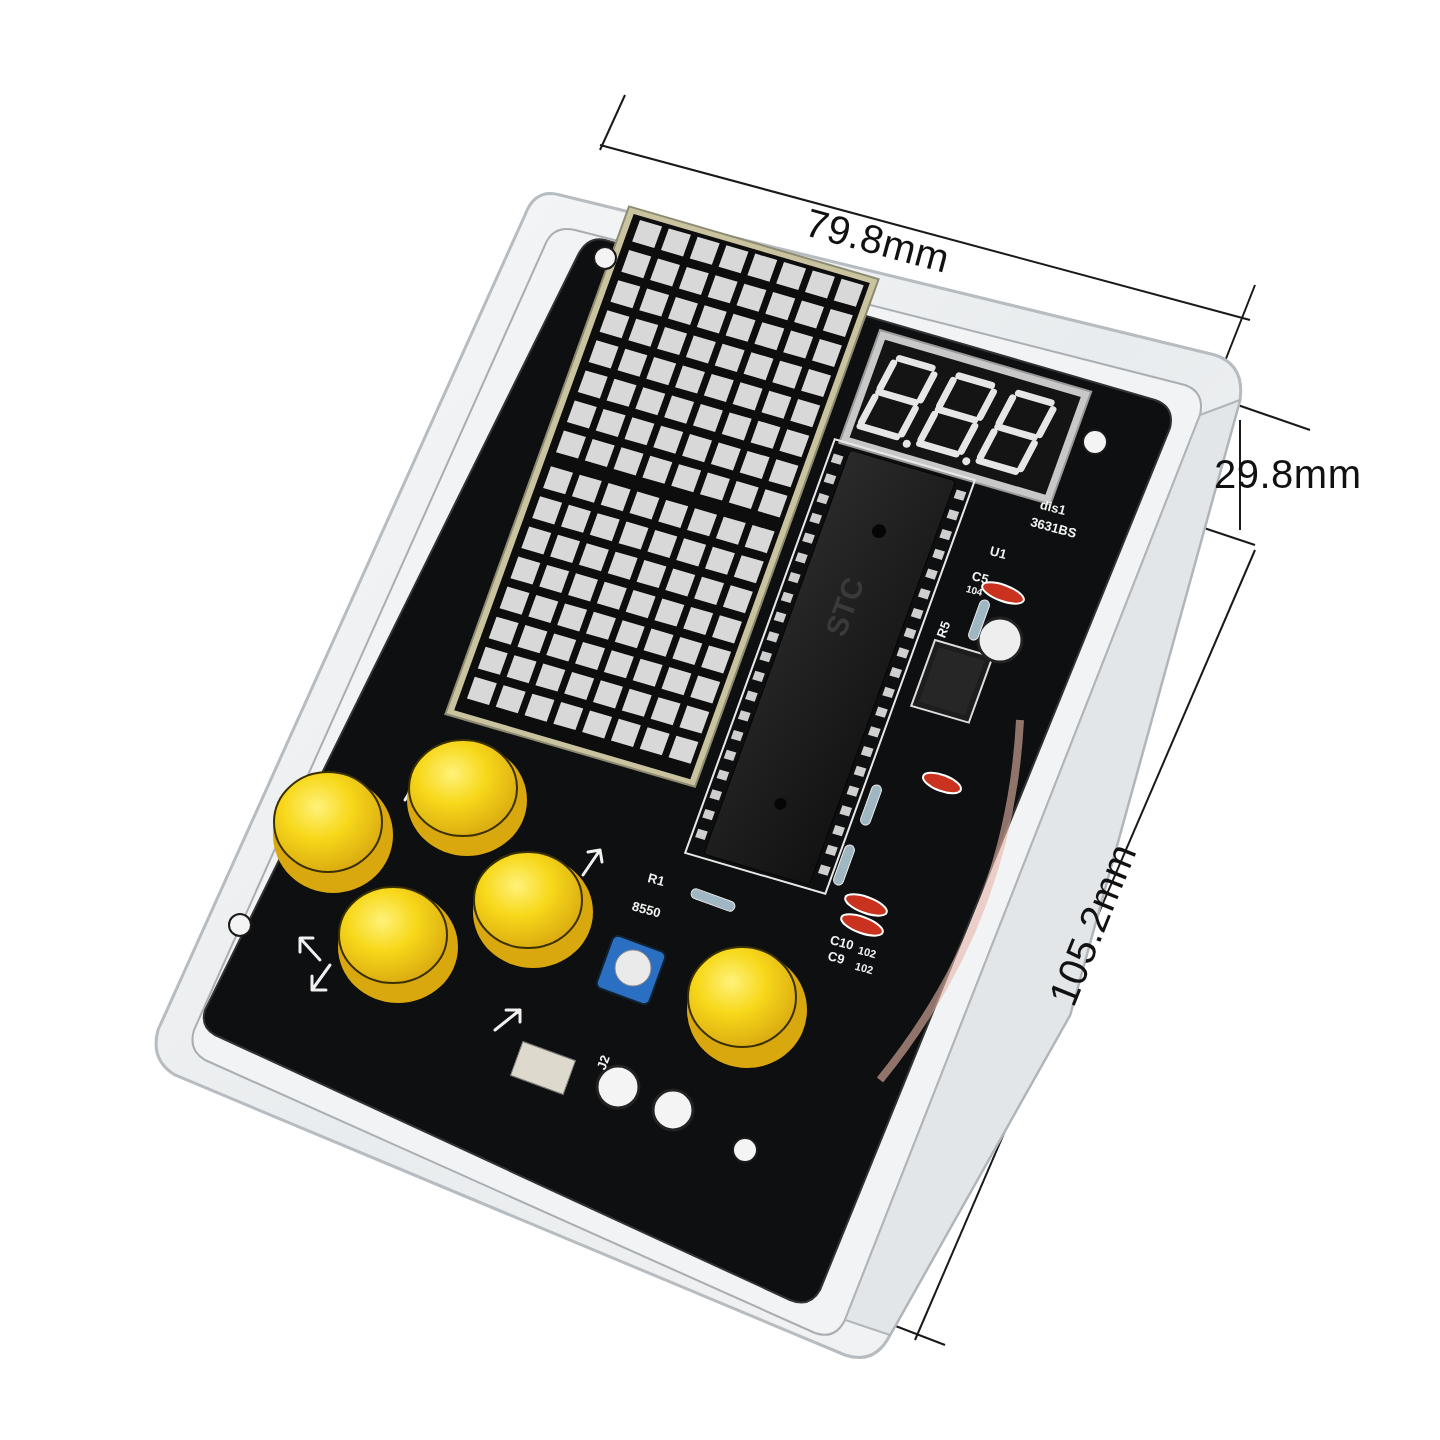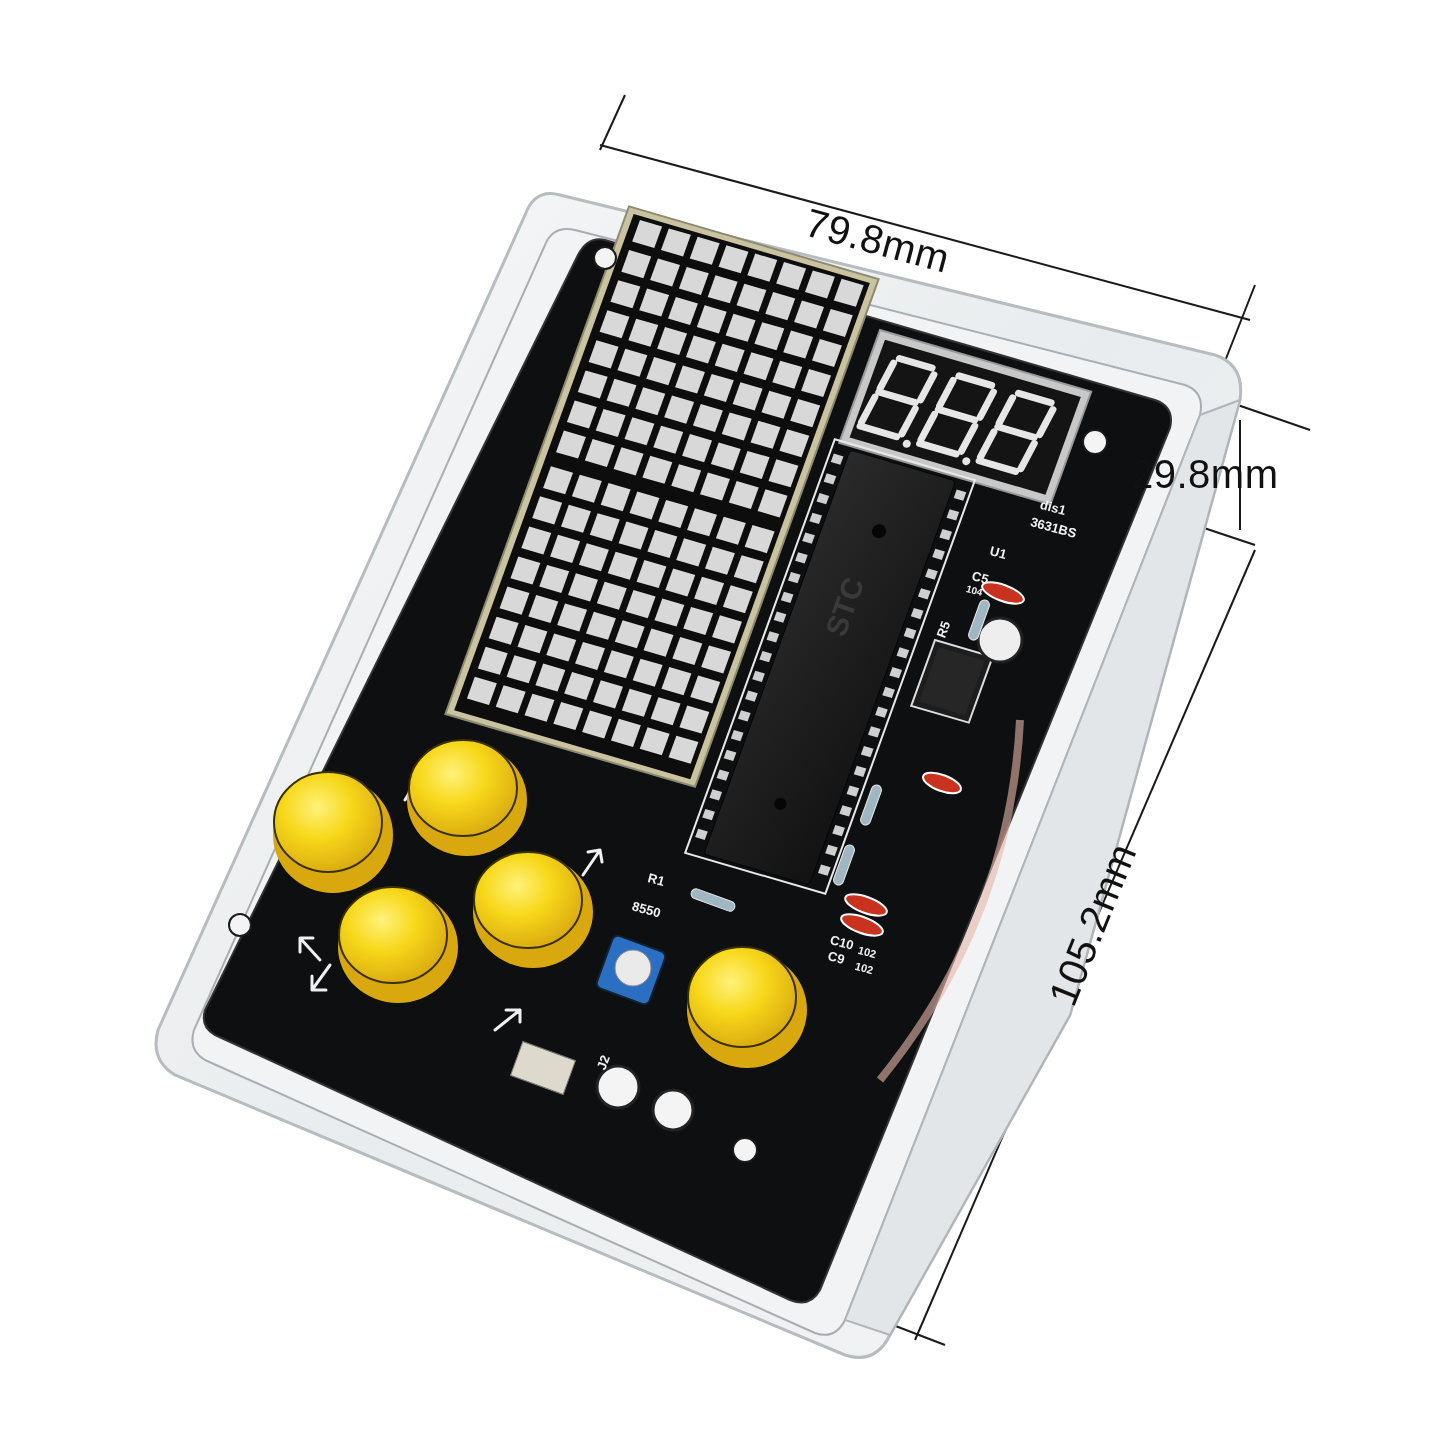--- a/index.html
+++ b/index.html
@@ -329,21 +329,21 @@
         <ellipse cx="747" cy="1010" rx="60" ry="58" fill="#d9a80f"></ellipse>
         <ellipse cx="742" cy="997" rx="54" ry="50" fill="url(#btnGrad)" stroke="#3a3000" stroke-width="2"></ellipse>
       </g>
     </g>
 
     <path d="M 1020 720 Q 1010 920 880 1080" stroke="#e7b6a8" stroke-width="8" fill="none" opacity="0.6"></path>
   </svg>
 
   
   <div class="dim-label" style="left:812px; top:200px; transform:rotate(15deg); transform-origin:left top;">79.8mm</div>
-  <div class="dim-label" style="left:1131px; top:452px;">29.8mm</div>
+  <div class="dim-label" style="left:1214px; top:452px;">29.8mm</div>
   <div class="dim-label" style="left:1040px; top:995px; transform:rotate(-68deg); transform-origin:left top;">105.2mm</div>
 
   
   <div class="silk" style="left:1040px; top:500px; transform:rotate(15deg);">dis1</div>
   <div class="silk" style="left:1030px; top:520px; transform:rotate(15deg);">3631BS</div>
   <div class="silk" style="left:990px; top:545px; transform:rotate(15deg);">U1</div>
   <div class="silk" style="left:972px; top:570px; transform:rotate(15deg);">C5</div>
   <div class="silk" style="left:966px; top:585px; font-size:10px; transform:rotate(15deg);">104</div>
   <div class="silk" style="left:935px; top:622px; transform:rotate(-70deg);">R5</div>
   <div class="silk" style="left:648px; top:872px; transform:rotate(15deg);">R1</div>

